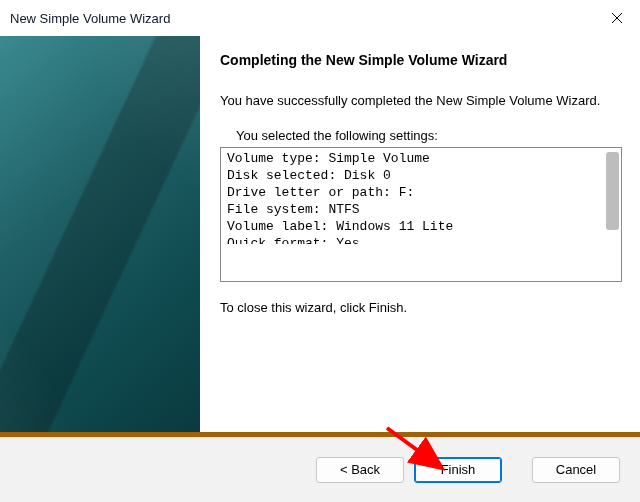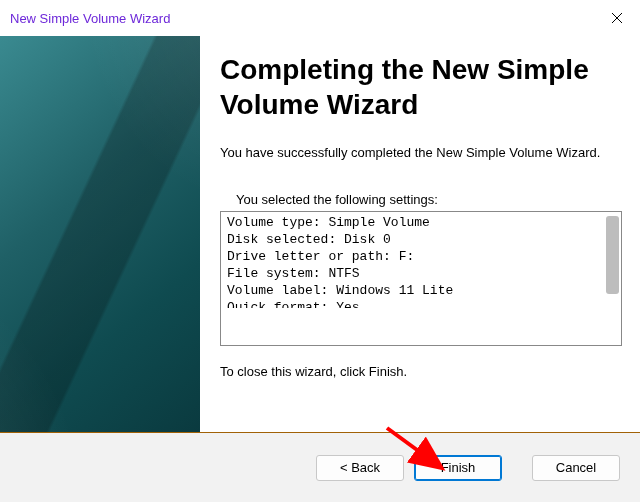--- a/index.html
+++ b/index.html
@@ -17,21 +17,21 @@
   }
   .titlebar {
     height: 36px;
     display: flex;
     align-items: center;
     justify-content: space-between;
     padding: 0 0 0 10px;
   }
   .titlebar-title {
     font-size: 13px;
-    color: #6d28d9;
+    color: #0f172a;
   }
   .close-btn {
     width: 46px;
     height: 36px;
     display: flex;
     align-items: center;
     justify-content: center;
     cursor: pointer;
   }
   .close-btn svg { width: 12px; height: 12px; }
@@ -59,29 +59,29 @@
       linear-gradient(115deg, transparent 40%, rgba(0,0,0,0.22) 41%, rgba(0,0,0,0.22) 60%, transparent 61%);
   }
   .content {
     position: absolute;
     left: 220px;
     top: 16px;
     right: 18px;
     bottom: 10px;
   }
   .heading {
-    font-size: 28px;
+    font-size: 14px;
     font-weight: 700;
     line-height: 1.25;
     margin: 0 0 22px 0;
   }
   .para {
     font-size: 13px;
     line-height: 1.4;
-    margin: 0 0 30px 0;
+    margin: 0 0 18px 0;
   }
   .settings-label {
     font-size: 13px;
     margin: 0 0 4px 16px;
   }
   .settings-box {
     border: 1px solid #888;
     width: 100%;
     height: 135px;
     overflow: hidden;
@@ -111,21 +111,21 @@
     background: #bdbdbd;
     border-radius: 3px;
   }
   .close-note {
     font-size: 13px;
     margin: 18px 0 12px 0;
   }
   .button-strip {
     height: 70px;
     background: #f2f2f2;
-    border-top: 1px solid #a16207;
+    border-top: 5px solid #a16207;
     display: flex;
     align-items: center;
     justify-content: flex-end;
     padding-right: 20px;
     gap: 10px;
   }
   .btn {
     min-width: 88px;
     height: 26px;
     background: #fdfdfd;

